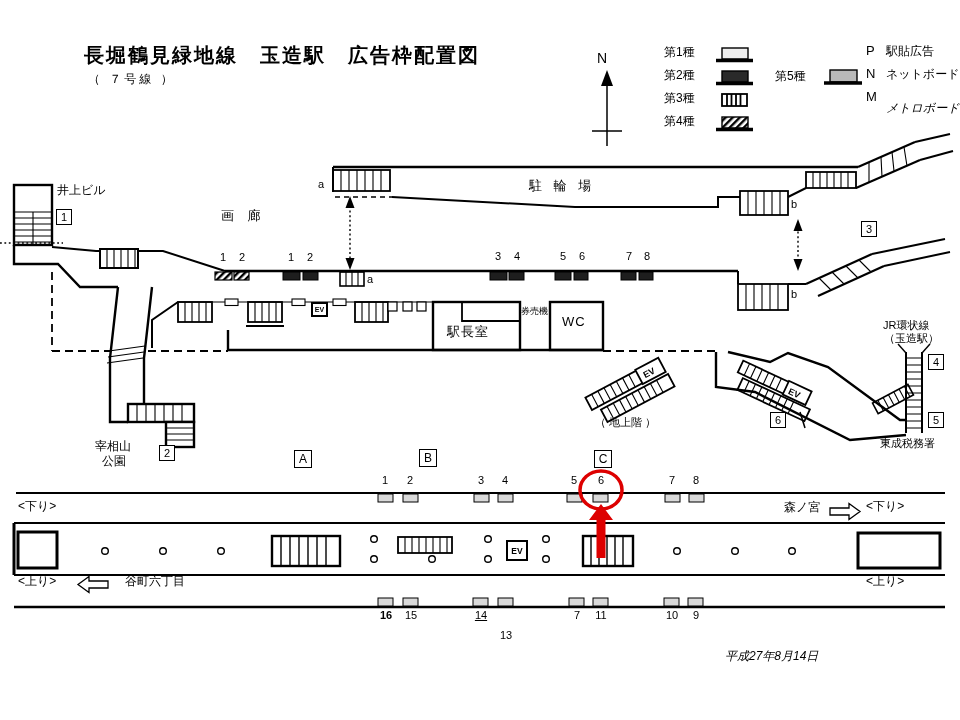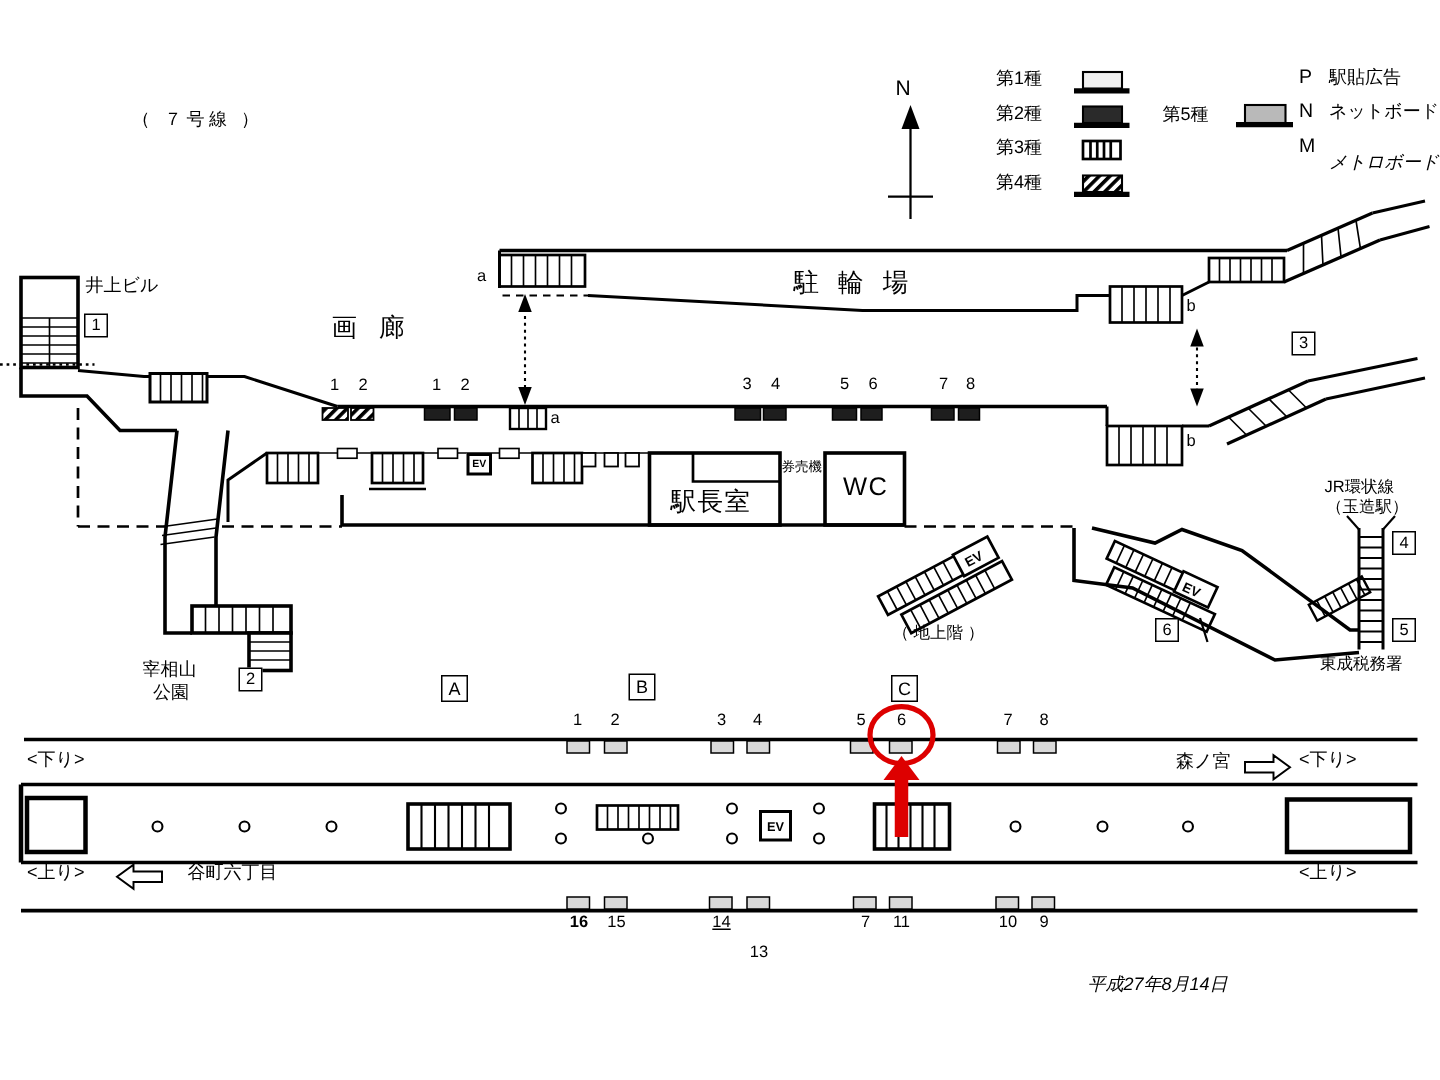--- a/index.html
+++ b/index.html
@@ -3,21 +3,21 @@
 <meta charset="utf-8">
 <style>
   html,body { margin:0; padding:0; background:#fff; }
   .page { position:relative; width:960px; height:720px; background:#fff;
           font-family:"Liberation Sans","DejaVu Sans",sans-serif; color:#000; overflow:hidden; }
   svg.map { position:absolute; left:0; top:0; }
   svg.map text { font-family:"Liberation Sans","DejaVu Sans",sans-serif; }
   .t { position:absolute; white-space:nowrap; font-size:12px; line-height:1.15; }
   .title { font-size:20px; font-weight:bold; letter-spacing:2px; }
   .subtitle { font-size:12px; letter-spacing:3px; }
-  .t13 { font-size:17px; letter-spacing:1px; }
+  .t13 { font-size:13px; letter-spacing:1px; }
   .t11 { font-size:11px; }
   .t9 { font-size:9px;margin-left:48px; }
   .dir { font-size:12px; }
   .nbox { position:absolute; width:16px; height:16px; border:1.6px solid #000; background:#fff;
           font-size:11px; display:flex; align-items:center; justify-content:center; box-sizing:border-box; }
   .abox { position:absolute; width:18px; height:18px; border:1.6px solid #000; background:#fff;
           font-size:12px; display:flex; align-items:center; justify-content:center; box-sizing:border-box; }
   .cn { position:absolute; width:14px; text-align:center; font-size:11px; }
   .sn { position:absolute; width:16px; text-align:center; font-size:11px; }
   .ev { position:absolute; border:2px solid #000; background:#fff; display:flex; align-items:center;
@@ -247,20 +247,21 @@
     </g>
 
     <path d="M830 508 L849 508 L849 503.5 L860 511.5 L849 519.5 L849 515 L830 515 Z" fill="#fff" stroke-width="1.3"></path>
     <path d="M108 581 L89 581 L89 576.5 L78 584.5 L89 592.5 L89 588 L108 588 Z" fill="#fff" stroke-width="1.3"></path>
 
     <ellipse cx="601" cy="490" rx="21" ry="19" stroke="#dd0000" stroke-width="3.5" fill="none"></ellipse>
     <path d="M601 504 L589 520 L596.5 520 L596.5 558 L605.5 558 L605.5 520 L613 520 Z" fill="#dd0000" stroke="none"></path>
   </g>
 </svg>
 
+<div class="t title" style="left:84px; top:44px;">長堀鶴見緑地線　玉造駅　広告枠配置図</div>
 <div class="t subtitle" style="left:88px; top:73px;">（ ７号線 ）</div>
 <div class="t" style="left:597px; top:50px; font-size:14px;">N</div>
 
 <div class="t" style="left:664px; top:46px;">第1種</div>
 <div class="t" style="left:664px; top:69px;">第2種</div>
 <div class="t" style="left:664px; top:92px;">第3種</div>
 <div class="t" style="left:664px; top:115px;">第4種</div>
 <div class="t" style="left:775px; top:70px;">第5種</div>
 <div class="t" style="left:866px; top:44px; font-size:13px;">P</div>
 <div class="t" style="left:886px; top:45px;">駅貼広告</div>

